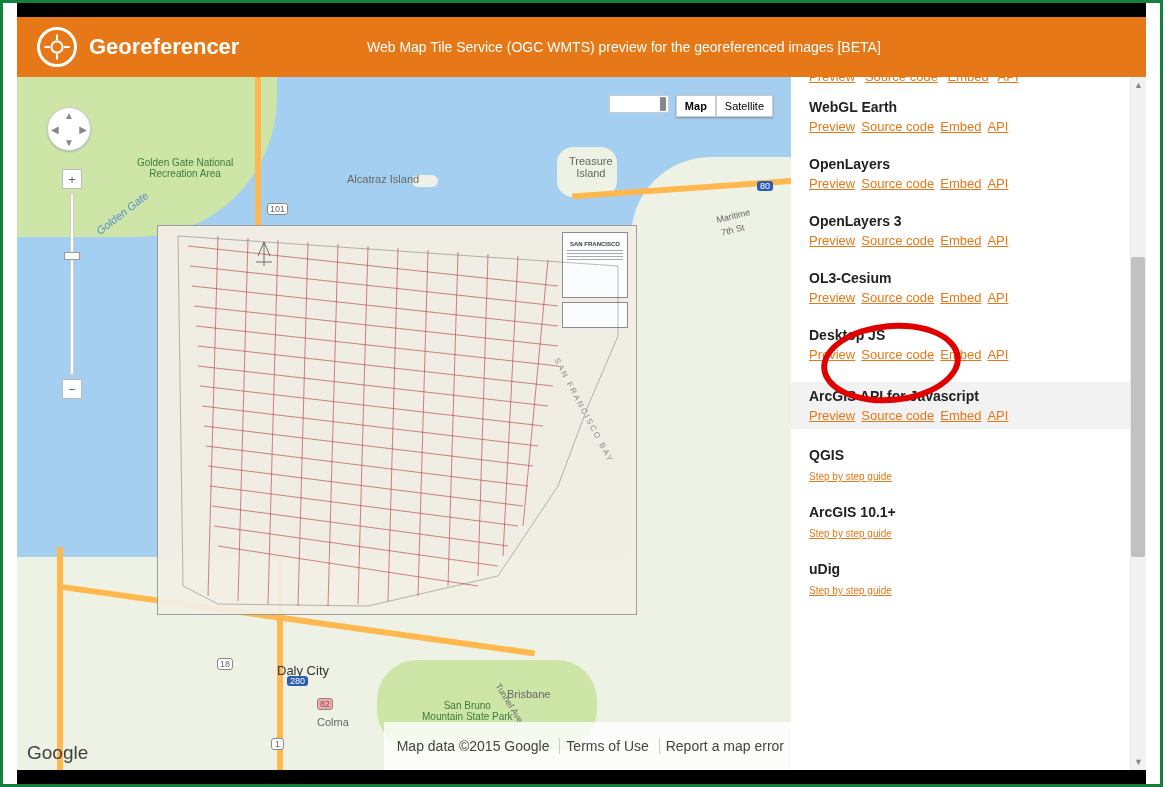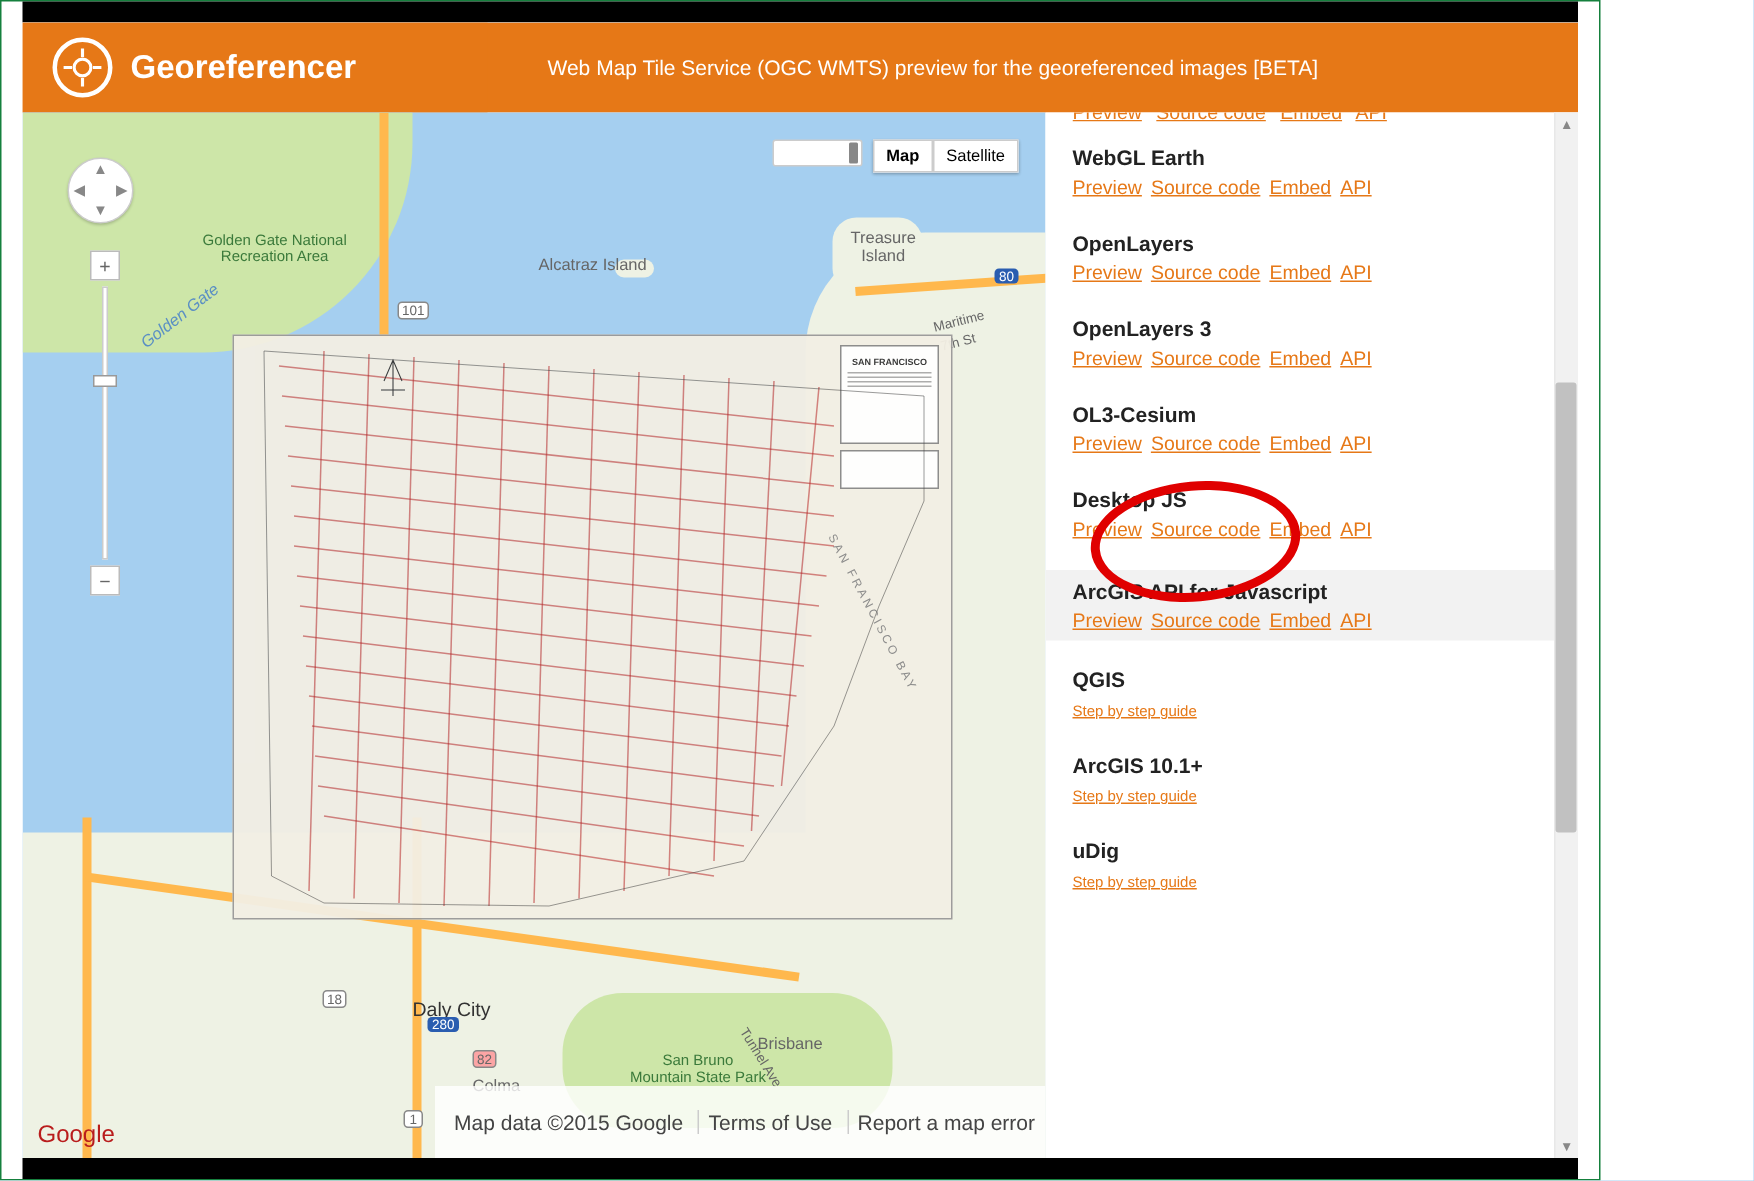--- a/index.html
+++ b/index.html
@@ -1,17 +1,17 @@
 <!DOCTYPE html>
 <html><head>
 <meta charset="utf-8">
 <style>
   * { box-sizing: border-box; margin: 0; padding: 0; }
   body { font-family: Arial, Helvetica, sans-serif; background: #fff; }
-  .outer-frame { width: 1067px; height: 787px; border: 1px solid #15803d; position: relative; background: #fff; }
+  .outer-frame { width: 1163px; height: 787px; border: 3px solid #15803d; position: relative; background: #fff; }
   .black-bar { position: absolute; left: 14px; right: 14px; height: 14px; background: #000; }
   .black-bar.top { top: 0; }
   .black-bar.bottom { bottom: 0; }
   .content-wrap { position: absolute; top: 14px; left: 14px; right: 14px; bottom: 14px; background: #fff; overflow: hidden; }
   .header { height: 60px; background: #e67817; display: flex; align-items: center; }
   .logo-block { background: #e67817; height: 60px; width: 310px; display: flex; align-items: center; padding-left: 20px; border-right: 1px solid rgba(255,255,255,0.0); }
   .logo-circle { width: 40px; height: 40px; border: 3px solid #fff; border-radius: 50%; display: flex; align-items: center; justify-content: center; margin-right: 12px; position: relative; }
   .logo-circle::before, .logo-circle::after { content:''; position:absolute; background:#fff; }
   .logo-circle svg { stroke:#fff; stroke-width:3; fill:none; }
   .logo-text { color: #fff; font-size: 22px; font-weight: bold; }
@@ -42,21 +42,21 @@
   .pan-control .arr.right { right: 3px; top: 50%; transform: translateY(-50%); }
   .zoom-slider { position: absolute; top: 92px; left: 45px; width: 20px; height: 230px; display: flex; flex-direction: column; align-items: center; }
   .zoom-btn { width: 20px; height: 20px; background: #fff; border: 1px solid #bbb; display: flex; align-items: center; justify-content: center; font-size: 13px; color: #666; cursor: pointer; }
   .zoom-track { width: 4px; flex: 1; background: #fff; border: 1px solid #ccc; margin: 4px 0; position: relative; }
   .zoom-handle { position: absolute; width: 16px; height: 8px; background: #fff; border: 1px solid #999; left: -7px; top: 58px; }
   .map-type-toggle { position: absolute; top: 18px; right: 18px; display: flex; box-shadow: 0 1px 2px rgba(0,0,0,0.3); }
   .map-type-btn { background: #fff; border: 1px solid #ccc; padding: 4px 8px; font-size: 11px; cursor: pointer; }
   .map-type-btn.active { font-weight: bold; }
   .opacity-slider { position: absolute; top: 18px; right: 120px; width: 60px; height: 18px; background: #fff; border: 1px solid #ccc; border-radius: 2px; position: absolute; }
   .opacity-handle { position: absolute; right: 2px; top: 1px; width: 6px; height: 14px; background: #888; border-radius: 1px; }
-  .google-logo { position: absolute; bottom: 6px; left: 10px; font-family: 'Product Sans', Arial; font-size: 16px; color: #b91c1c; }
+  .google-logo { position: absolute; bottom: 6px; left: 10px; font-family: 'Product Sans', Arial; font-size: 19px; color: #404040; }
   .map-footer { position: absolute; bottom: 0; right: 0; background: rgba(255,255,255,0.8); font-size: 14px; color: #444; padding: 16px 4px; }
   .map-footer span { margin: 0 3px; border-left: 1px solid #ccc; padding-left: 6px; }
   .map-footer span:first-child { border-left: none; }
   
   .land { position: absolute; background: #eef2e4; }
   .park { position: absolute; background: #cde6a8; }
   .road { position: absolute; background: #ffb84d; }
   .city-label { position: absolute; font-size: 11px; color: #666; white-space: nowrap; }
   .park-label { position: absolute; font-size: 10px; color: #3b7a3b; white-space: nowrap; text-align: center; }
   .overlay-map { position: absolute; background: #f3efe4; border: 1px solid #999; opacity: 0.95; }
@@ -98,21 +98,21 @@
         <div class="land" style="top:98px;left:395px;width:26px;height:12px;border-radius:6px;"></div>
         <div class="park" style="bottom:20px;left:360px;width:220px;height:90px;border-radius:40px;"></div>
 
         <div class="road" style="top:0;left:238px;width:6px;height:150px;"></div>
         <div class="road" style="top:108px;left:555px;width:240px;height:6px;transform:rotate(-4deg);"></div>
         <div class="road" style="top:470px;left:40px;width:6px;height:230px;"></div>
         <div class="road" style="top:470px;left:260px;width:6px;height:230px;"></div>
         <div class="road" style="top:540px;left:40px;width:480px;height:6px;transform:rotate(8deg);"></div>
 
         <div class="park-label" style="top:80px;left:120px;"><span>Golden Gate National<br>Recreation Area</span></div>
-        <div class="city-label" style="top:96px;left:344px;">Alcatraz Island</div>
+        <div class="city-label" style="top:96px;left:330px;">Alcatraz Island</div>
         <div class="city-label" style="top:78px;left:552px;text-align:center;"><span>Treasure<br>Island</span></div>
         <div class="city-label" style="bottom:92px;left:260px;font-size:13px;color:#333;">Daly City</div>
         <div class="city-label" style="bottom:42px;left:300px;">Colma</div>
         <div class="city-label" style="bottom:70px;left:490px;">Brisbane</div>
         <div class="park-label" style="bottom:48px;left:405px;"><span>San Bruno<br>Mountain State Park</span></div>
         <div class="city-label" style="top:130px;left:74px;transform:rotate(-38deg);font-style:italic;color:#5a8fc4;">Golden Gate</div>
         <div class="city-label" style="top:134px;right:40px;transform:rotate(-14deg);font-size:9px;">Maritime</div>
         <div class="city-label" style="top:148px;right:46px;transform:rotate(-14deg);font-size:9px;">7th St</div>
         <div class="city-label" style="bottom:62px;left:470px;transform:rotate(58deg);font-size:9px;">Tunnel Ave</div>
 

